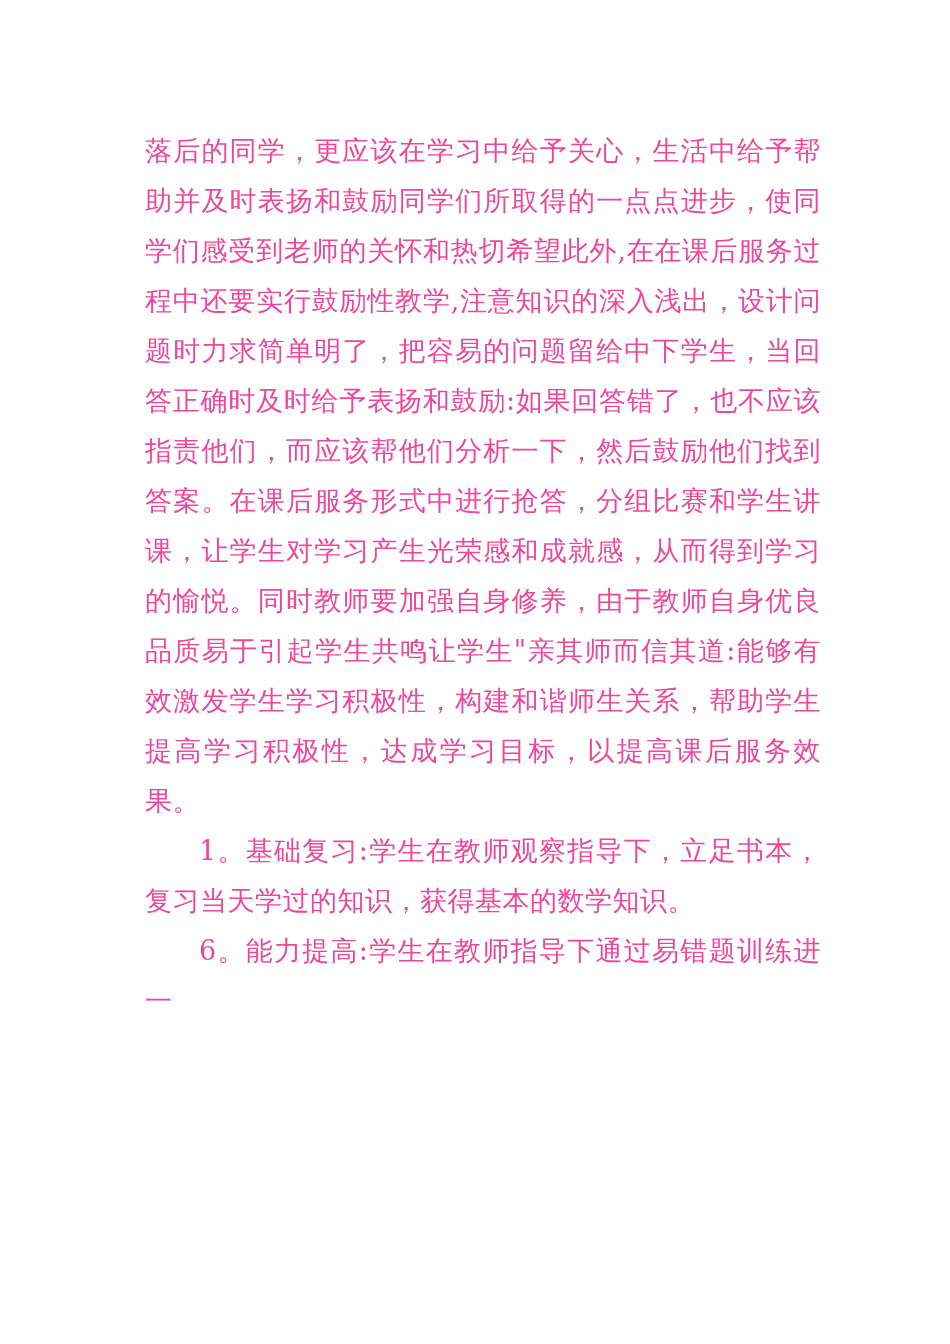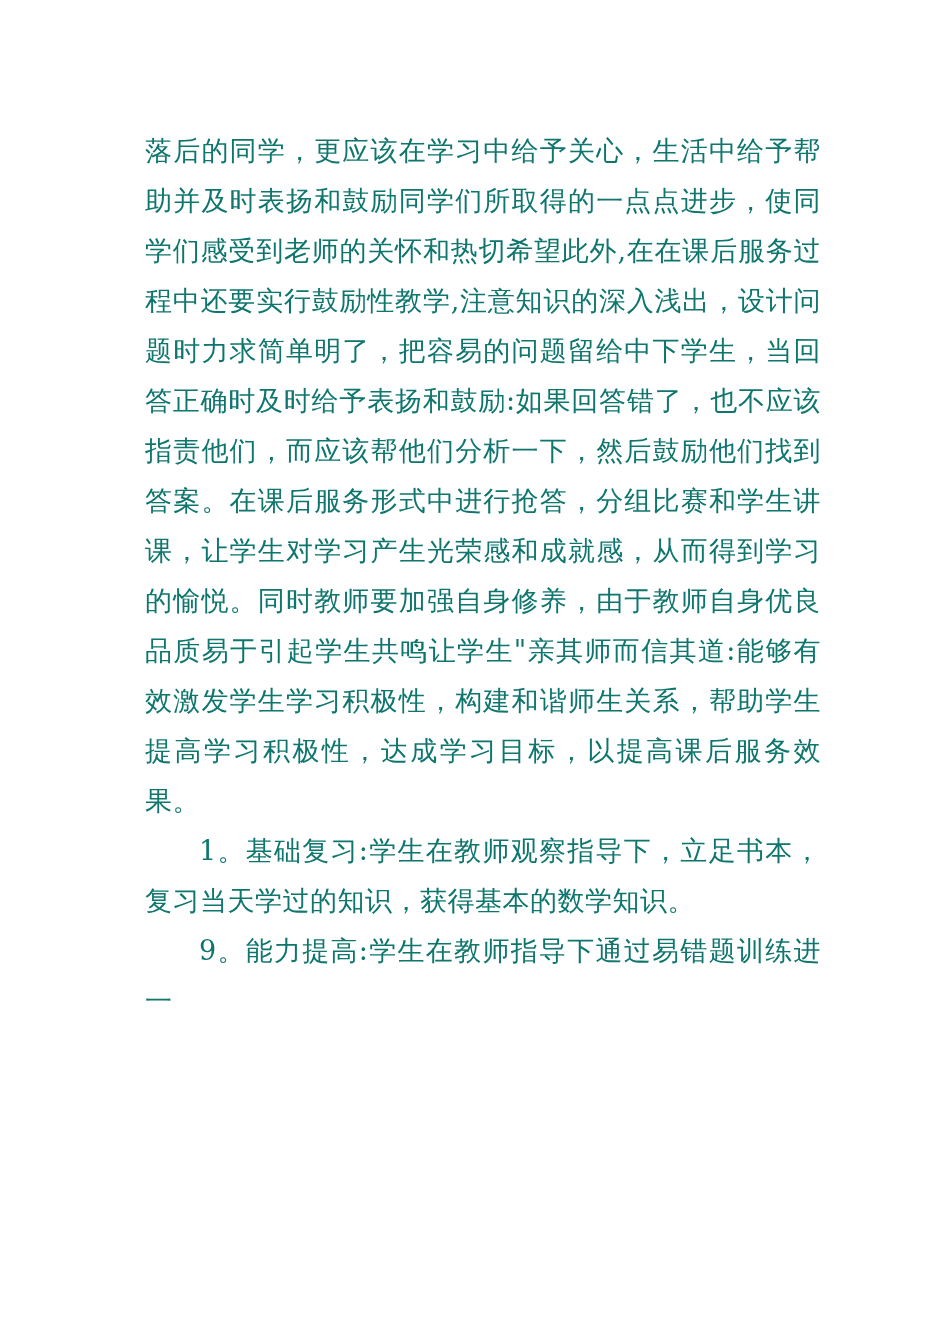--- a/index.html
+++ b/index.html
@@ -13,21 +13,21 @@
     height: 1344px;
     background: #ffffff;
     overflow: hidden;
     font-family: "DejaVu Serif", "Liberation Serif", serif;
   }
   .text-block {
     position: absolute;
     left: 145px;
     top: 126px;
     width: 676px;
-    color: #0f766e;
+    color: #ec4899;
   }
   .text-block p {
     margin: 0;
     padding: 0;
     font-size: 27px;
     line-height: 50px;
     letter-spacing: 0.5px;
     text-align: justify;
     text-justify: inter-character;
     word-break: break-all;
@@ -36,15 +36,15 @@
     text-indent: 2em;
   }
 </style>
 </head>
 <body>
 
 <div class="page">
   <div class="text-block">
     <p>落后的同学，更应该在学习中给予关心，生活中给予帮助并及时表扬和鼓励同学们所取得的一点点进步，使同学们感受到老师的关怀和热切希望此外,在在课后服务过程中还要实行鼓励性教学,注意知识的深入浅出，设计问题时力求简单明了，把容易的问题留给中下学生，当回答正确时及时给予表扬和鼓励:如果回答错了，也不应该指责他们，而应该帮他们分析一下，然后鼓励他们找到答案。在课后服务形式中进行抢答，分组比赛和学生讲课，让学生对学习产生光荣感和成就感，从而得到学习的愉悦。同时教师要加强自身修养，由于教师自身优良品质易于引起学生共鸣让学生"亲其师而信其道:能够有效激发学生学习积极性，构建和谐师生关系，帮助学生提高学习积极性，达成学习目标，以提高课后服务效果。</p>
     <p class="indent">1。基础复习:学生在教师观察指导下，立足书本，复习当天学过的知识，获得基本的数学知识。</p>
-    <p class="indent">9。能力提高:学生在教师指导下通过易错题训练进一</p>
+    <p class="indent">6。能力提高:学生在教师指导下通过易错题训练进一</p>
   </div>
 </div>
 
 </body></html>

